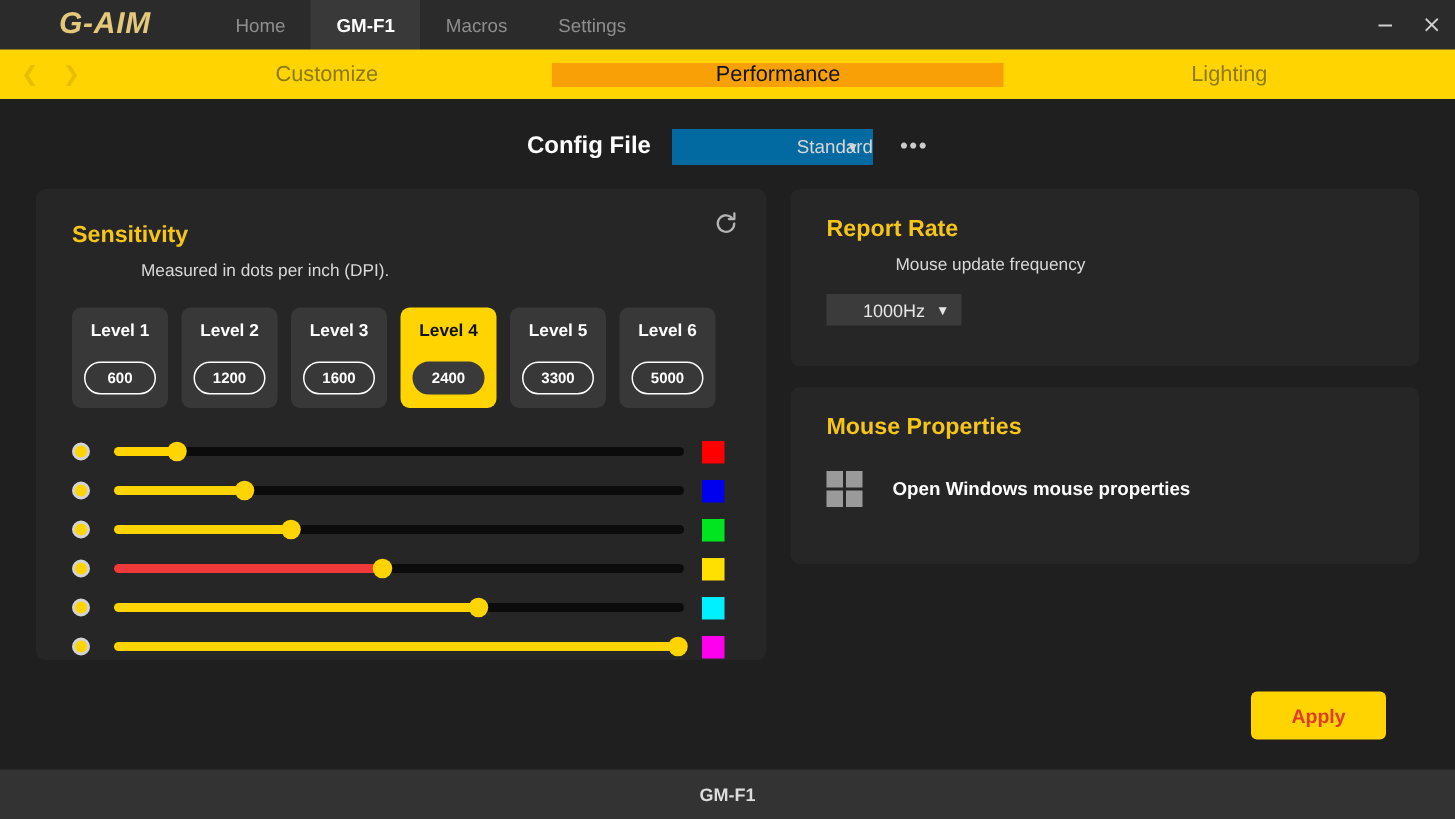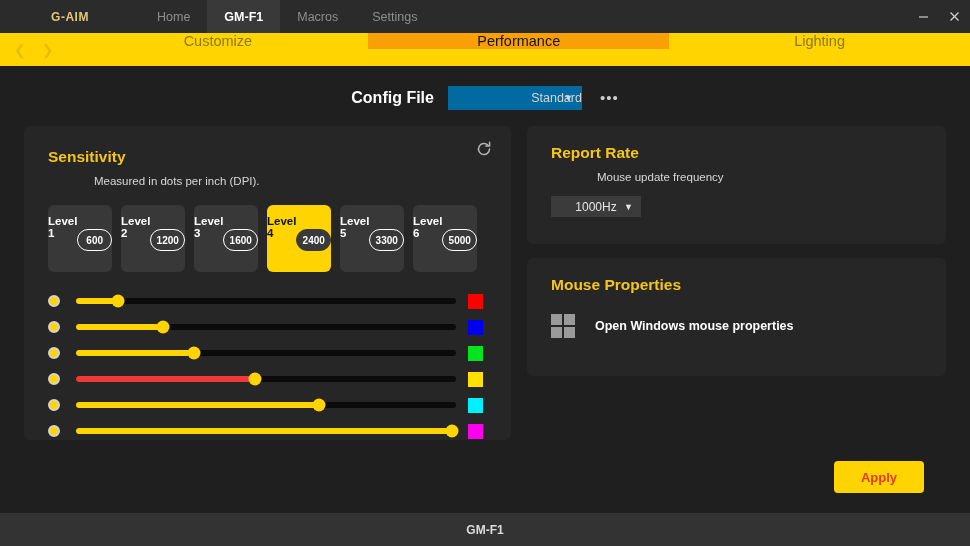--- a/index.html
+++ b/index.html
@@ -22,21 +22,21 @@
   
   .titlebar {
     height: 33px; flex: none;
     background: #2b2b2b;
     display: flex; align-items: stretch;
     position: relative;
   }
   .logo {
     width: 140px; display: flex; align-items: center; justify-content: center;
     color: #e3c77a;
-    font-size: 12px; font-weight: bold; 
+    font-size: 20px; font-weight: bold; font-style: italic;
     letter-spacing: 0.5px;
   }
   .navtabs { display: flex; align-items: stretch; }
   .navtab {
     display: flex; align-items: center; justify-content: center;
     padding: 0 17px;
     font-size: 12.5px; color: #8e8e8e;
     cursor: default; user-select: none;
   }
   .navtab.active {
@@ -56,21 +56,21 @@
     height: 33px; flex: none;
     background: #ffd400;
     display: flex; align-items: stretch;
     position: relative;
   }
   .arrows { display: flex; align-items: center; gap: 16px; padding: 0 14px; }
   .arrow {
     color: #e5bf00; font-size: 14px; line-height: 1;
     font-family: "DejaVu Sans", sans-serif;
   }
-  .sectiontabs { display: flex; align-items: flex-start; flex: 1; }
+  .sectiontabs { display: flex; align-items: center; flex: 1; }
   .stab {
     flex: 1; display: flex; align-items: center; justify-content: center;
     font-size: 14.5px; color: #8b7a14;
     user-select: none;
   }
   .stab.active { background: #f9a006; color: #141414; }
 
   
   .content { flex: 1; position: relative; }
 
@@ -118,21 +118,21 @@
   }
   .refresh svg { display: block; }
 
   
   .levels {
     display: flex; gap: 9px; margin-top: 18px;
   }
   .level {
     width: 64px; height: 67px;
     background: #383838; border-radius: 6px;
-    display: flex; align-items: flex-start;
+    display: flex; flex-direction: column; align-items: center;
     padding-top: 10px;
   }
   .level.active { background: #ffd400; }
   .level .lname {
     font-size: 11.5px; font-weight: bold; color: #ffffff;
   }
   .level.active .lname { color: #111111; }
   .level .lval {
     margin-top: 14px;
     width: 48px; height: 22px; border-radius: 11px;

